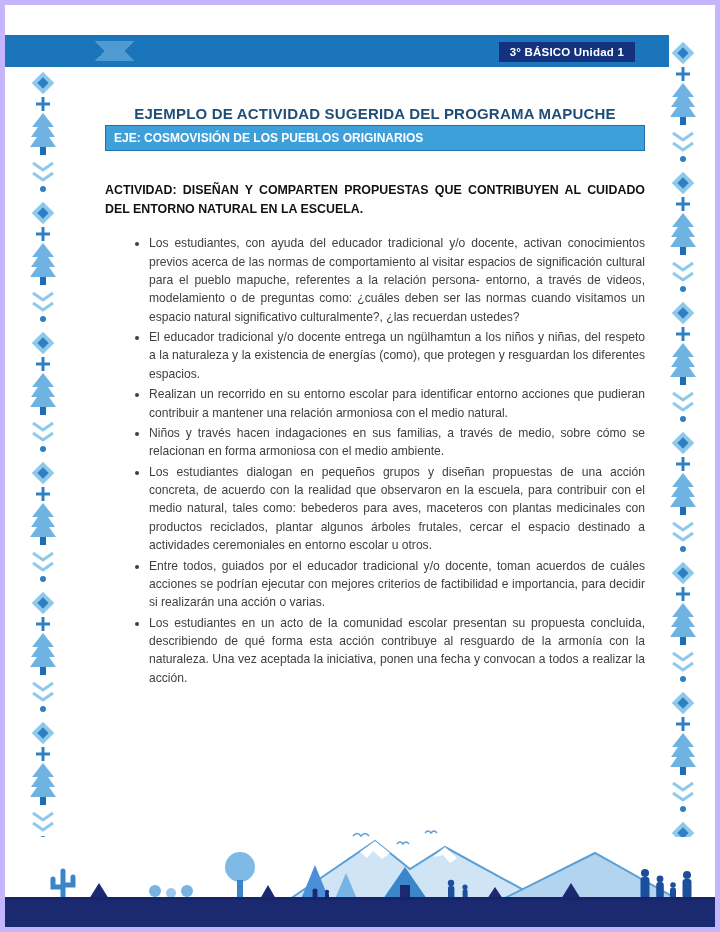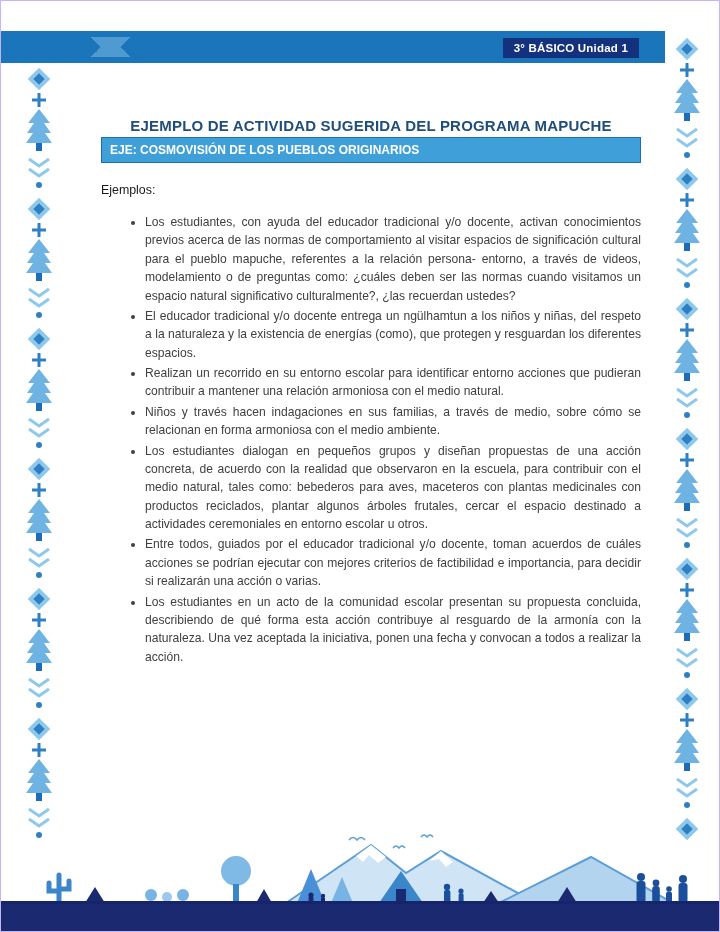--- a/index.html
+++ b/index.html
@@ -1,19 +1,19 @@
 <!DOCTYPE html>
 <html style="--top-bar: #1b75bb; --badge-bg: #14317d; --title-text: #1f4e79; --eje-bar-bg: #3f9fd8; --pattern-light: #8ec9ec; --pattern-mid: #6fb3e3; --pattern-dark: #2f7fc3; --footer-band: #1b2a70; --body-text: #1a1a1a;"><head>
 <meta charset="utf-8">
 <style>
   html,body { margin:0; padding:0; background:#fff; }
   .page {
     position:relative; width:720px; height:932px; margin:0 auto;
     background:#fff; overflow:hidden; box-sizing:border-box;
-    border:1px solid #c4b5fd;
+    border:5px solid #c4b5fd;
     font-family:"Liberation Sans", sans-serif;
     color:var(--body-text,#1a1a1a);
   }
 
   
   .top-bar {
     position:absolute; top:30px; left:0; width:664px; height:32px;
     background:var(--top-bar,#1b75bb);
   }
   .top-bar .deco {
@@ -30,21 +30,21 @@
     padding:4px 11px; white-space:nowrap;
   }
 
   
   .side { position:absolute; width:40px; }
   .side.left  { left:18px;  top:64px; bottom:90px; }
   .side.right { right:12px; top:34px; bottom:90px; }
   .side svg { width:100%; height:100%; display:block; }
 
   
-  .content { position:absolute; left:100px; width:540px; top:116px; }
+  .content { position:absolute; left:100px; width:540px; top:100px; }
   h1.title {
     margin:0; text-align:center;
     font-size:15px; font-weight:bold; color:var(--title-text,#1f4e79);
     letter-spacing:.2px;
   }
   .eje {
     margin-top:3px; background:var(--eje-bar-bg,#3f9fd8);
     border:1px solid #1d6fae;
     color:#fff; font-weight:bold; font-size:12px;
     padding:5px 8px;
@@ -98,21 +98,21 @@
   </div>
   <div class="side right">
     <svg>
       <rect x="0" y="0" width="40" height="100%" fill="url(#mapuchePat)"></rect>
     </svg>
   </div>
 
   <div class="content">
     <h1 class="title">EJEMPLO DE ACTIVIDAD SUGERIDA DEL PROGRAMA MAPUCHE</h1>
     <div class="eje">EJE:  COSMOVISIÓN DE LOS PUEBLOS ORIGINARIOS</div>
-    <p class="examples">Ejemplos:</p>
+    <p class="activity">ACTIVIDAD: DISEÑAN Y COMPARTEN PROPUESTAS QUE CONTRIBUYEN AL CUIDADO DEL ENTORNO NATURAL EN LA ESCUELA.</p>
     <ul class="list">
         <li><span>Los estudiantes, con ayuda del educador tradicional y/o docente, activan conocimientos previos acerca de las normas de comportamiento al visitar espacios de significación cultural para el pueblo mapuche, referentes a la relación persona- entorno, a través de videos, modelamiento o de preguntas como: ¿cuáles deben ser las normas cuando visitamos un espacio natural significativo culturalmente?, ¿las recuerdan ustedes?</span></li>
         <li><span>El educador tradicional y/o docente entrega un </span><span class="bold">ngülhamtun</span><span> a los niños y niñas, del respeto a la naturaleza y la existencia de energías (</span><span class="bold">como</span><span>), que protegen y resguardan los diferentes espacios.</span></li>
         <li><span>Realizan un recorrido en su entorno escolar para identificar entorno acciones que pudieran contribuir a mantener una relación armoniosa con el medio natural.</span></li>
         <li><span>Niños y través hacen indagaciones en sus familias, a través de </span><span class="bold">medio</span><span>, sobre cómo se relacionan en forma armoniosa con el medio ambiente.</span></li>
         <li><span>Los estudiantes dialogan en pequeños grupos y diseñan propuestas de una acción concreta, de acuerdo con la realidad que observaron en la escuela, para contribuir con el medio natural, tales como: bebederos para aves, maceteros con plantas medicinales con productos reciclados, plantar algunos árboles frutales, cercar el espacio destinado a actividades ceremoniales en entorno escolar u otros.</span></li>
         <li><span>Entre todos, guiados por el educador tradicional y/o docente, toman acuerdos de cuáles acciones se podrían ejecutar con mejores criterios de factibilidad e importancia, para decidir si realizarán una acción o varias.</span></li>
         <li><span>Los estudiantes en un acto de la comunidad escolar presentan su propuesta concluida, describiendo de qué forma esta acción contribuye al resguardo de la armonía con la naturaleza. Una vez aceptada la iniciativa, ponen una fecha y convocan a todos a realizar la acción.</span></li>
       </ul>
   </div>

